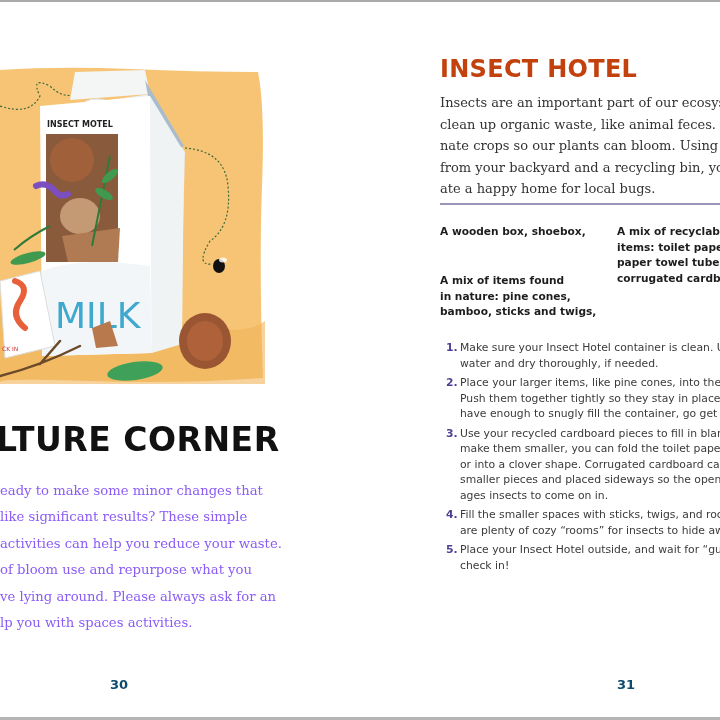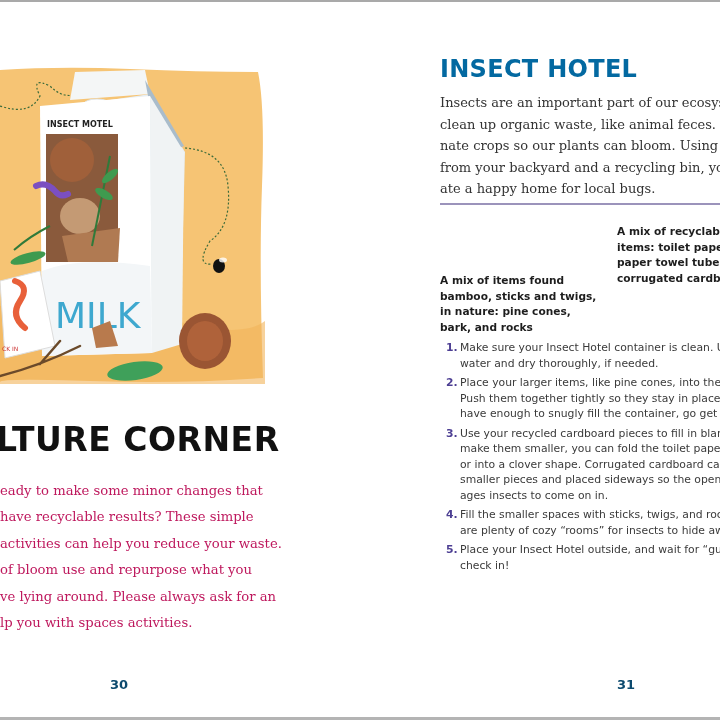--- a/index.html
+++ b/index.html
@@ -12,29 +12,29 @@
 
   
   .illus { position:absolute; left:0; top:66px; width:265px; height:318px; }
   .heading-left {
     position:absolute; left:-4px; top:420px;
     font-family:"DejaVu Sans", sans-serif; font-weight:bold; font-size:33px; letter-spacing:0.5px;
     color:#111; white-space:nowrap;
   }
   .left-body { position:absolute; left:0; top:478px; width:300px; }
   .left-body .line {
-    font-family:"DejaVu Serif", serif; font-size:13.2px; color:#be185d;
+    font-family:"DejaVu Serif", serif; font-size:13.2px; color:#8b5cf6;
     height:26.4px; line-height:26.4px; white-space:nowrap;
   }
   .pnum { position:absolute; top:677px; font-family:"DejaVu Sans", sans-serif; font-weight:bold; font-size:13px; color:#0c4a6e;margin-left:12px; }
 
   
   .title-right {
     position:absolute; left:440px; top:55px;
-    font-family:"DejaVu Sans", sans-serif; font-weight:bold; font-size:24px; color:#0369a1; letter-spacing:0.3px;
+    font-family:"DejaVu Sans", sans-serif; font-weight:bold; font-size:24px; color:#c2410c; letter-spacing:0.3px;
     white-space:nowrap;
   }
   .intro { position:absolute; left:440px; top:92px; width:290px; }
   .intro .line { font-family:"DejaVu Serif", serif; font-size:13px; color:#333; height:21.5px; line-height:21.5px; white-space:nowrap; }
   .divider { position:absolute; left:440px; top:203px; width:290px; height:2px; background:#9b93bb; }
 
   .mat { position:absolute; font-family:"DejaVu Sans", sans-serif; font-weight:bold; font-size:10.6px; color:#1d1d1d; line-height:15.5px; white-space:nowrap; }
 
   .steps { position:absolute; left:446px; top:340px; width:290px; }
   .step { display:flex; margin-bottom:4px; }
@@ -96,21 +96,21 @@
 
   <path d="M0 310 Q40 300 80 280 M40 298 L60 275" stroke="#6b4a2a" stroke-width="2.5" fill="none" stroke-linecap="round"></path>
 
   <polygon points="92,262 110,255 118,280 96,282" fill="#b87a4d"></polygon>
 </svg>
 
 <div class="heading-left">LTURE CORNER</div>
 
 <div class="left-body">
   <div class="line">eady to make some minor changes that</div>
-  <div class="line">have recyclable results? These simple</div>
+  <div class="line">like significant results? These simple</div>
   <div class="line">activities can help you reduce your waste.</div>
   <div class="line">of bloom use and repurpose what you</div>
   <div class="line">ve lying around. Please always ask for an</div>
   <div class="line">lp you with spaces activities.</div>
 </div>
 
 <div class="pnum" style="left:98px;">30</div>
 
 <div class="title-right">INSECT HOTEL</div>
 
@@ -118,26 +118,26 @@
   <div class="line">Insects are an important part of our ecosyste</div>
   <div class="line">clean up organic waste, like animal feces. Th</div>
   <div class="line">nate crops so our plants can bloom. Using m</div>
   <div class="line">from your backyard and a recycling bin, you</div>
   <div class="line">ate a happy home for local bugs.</div>
 </div>
 
 <div class="divider"></div>
 
 <div class="mat" style="left:440px; top:224px;">
+  <div>A wooden box, shoebox,</div>
 </div>
 <div class="mat" style="left:440px; top:273px;">
   <div>A mix of items found</div>
+  <div>in nature: pine cones,</div>
   <div>bamboo, sticks and twigs,</div>
-  <div>in nature: pine cones,</div>
-  <div>bark, and rocks</div>
 </div>
 <div class="mat" style="left:617px; top:224px;">
   <div>A mix of recyclable</div>
   <div>items: toilet paper</div>
   <div>paper towel tubes,</div>
   <div>corrugated cardbo</div>
 </div>
 
 <div class="steps">
   <div class="step">

